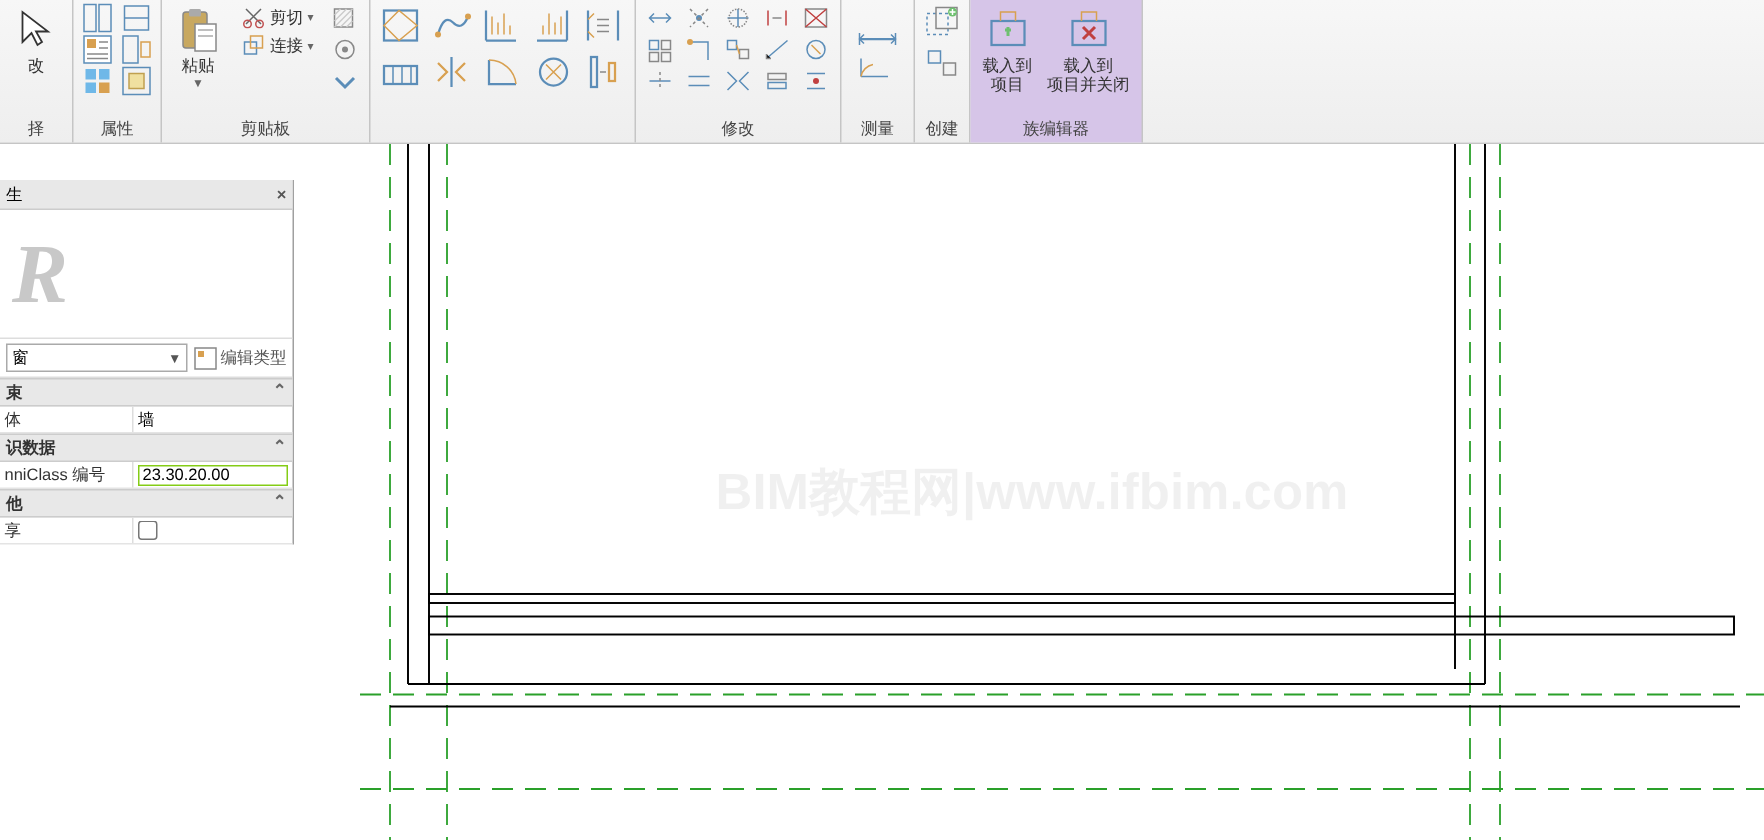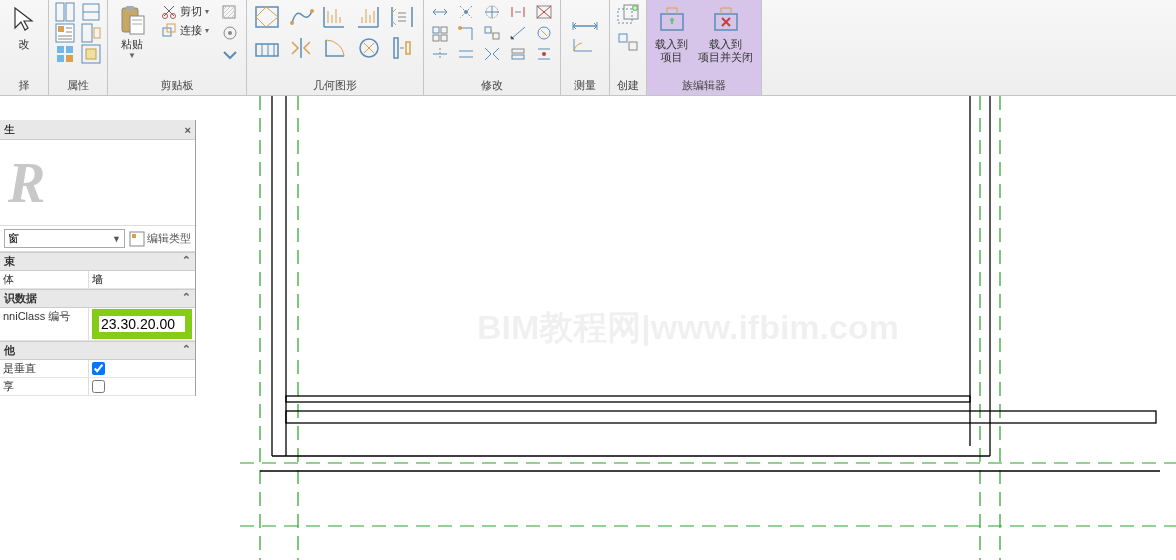--- a/index.html
+++ b/index.html
@@ -29,21 +29,21 @@
 .logo-R { font-size: 56px; font-weight: bold; color: #c8c8c8; font-style: italic; font-family: Georgia, serif; }
 .type-row { display: flex; align-items: center; padding: 3px 4px; gap: 4px; border-bottom: 1px solid #ddd; }
 .type-dd { flex: 1; border: 1px solid #aaa; background: #fff; padding: 1px 3px; display: flex; justify-content: space-between; align-items: center; cursor: pointer; }
 .edit-type { display: flex; align-items: center; gap: 2px; cursor: pointer; color: #555; }
 .props { }
 .prop-section { background: #e8e8e8; border-top: 1px solid #ccc; border-bottom: 1px solid #ccc; padding: 1px 4px; display: flex; justify-content: space-between; font-weight: bold; color: #333; }
 .prop-section .chev { color: #666; }
 .prop-row { display: flex; border-bottom: 1px solid #e4e4e4; min-height: 18px; }
 .prop-label { width: 88px; padding: 1px 3px; color: #333; overflow: hidden; white-space: nowrap; }
 .prop-value { flex: 1; padding: 1px 3px; border-left: 1px solid #ddd; display: flex; align-items: center; }
-.prop-value input[type=text] { width: 100%; border: 7px solid #84cc16; padding: 0 2px; font-size: 14px; }
+.prop-value input[type=text] { width: 100%; border: 1px solid #84cc16; padding: 0 2px; font-size: 11px; }
 .prop-value input[type=checkbox] { margin: 0; }
 
 
 .canvas-area { position: absolute; left: 200px; top: 96px; right: 0; bottom: 0; background: #fff; overflow: hidden; }
 .watermark { position: absolute; left: 50%; top: 50%; transform: translate(-50%, -50%); font-size: 34px; font-weight: bold; color: rgba(0,0,0,0.06); white-space: nowrap; pointer-events: none; }
 </style>
 </head>
 <body>
 
 <div class="ribbon">
@@ -240,21 +240,20 @@
           <div class="small-btn" style="width:32px;height:30px">
               <svg width="30" height="28">
                 <rect x="6" y="4" width="4" height="20" fill="none" stroke="#5b8db8" stroke-width="1.5"></rect>
                 <rect x="18" y="8" width="4" height="12" fill="none" stroke="#d8a050" stroke-width="1.5"></rect>
                 <path d="M12 14 L16 14" stroke="#888"></path>
               </svg>
             </div>
         </div>
       </div>
     </div>
-    <div class="ribbon-group-label">几何图形</div>
   </div>
 
   <div class="ribbon-group">
     <div class="ribbon-group-body">
       <div class="stack">
         <div class="row">
           <div class="small-btn">
               <svg width="20" height="18">
                 <path d="M3 9 L17 9 M6 6 L3 9 L6 12 M14 6 L17 9 L14 12" stroke="#5b8db8" fill="none"></path>
               </svg>
@@ -468,26 +467,20 @@
     <div class="prop-row">
       <div class="prop-label">nniClass 编号</div>
       <div class="prop-value">
           <input type="text" value="23.30.20.00" style="">
         </div>
     </div>
 
     <div class="prop-section">
       <span>他</span>
       <span class="chev">⌃</span>
-    </div>
-    <div class="prop-row">
-      <div class="prop-label">是垂直</div>
-      <div class="prop-value">
-          <input type="checkbox" checked="" style="">
-        </div>
     </div>
     <div class="prop-row">
       <div class="prop-label">享</div>
       <div class="prop-value">
           <input type="checkbox" style="">
         </div>
     </div>
   </div>
 </div>
 

